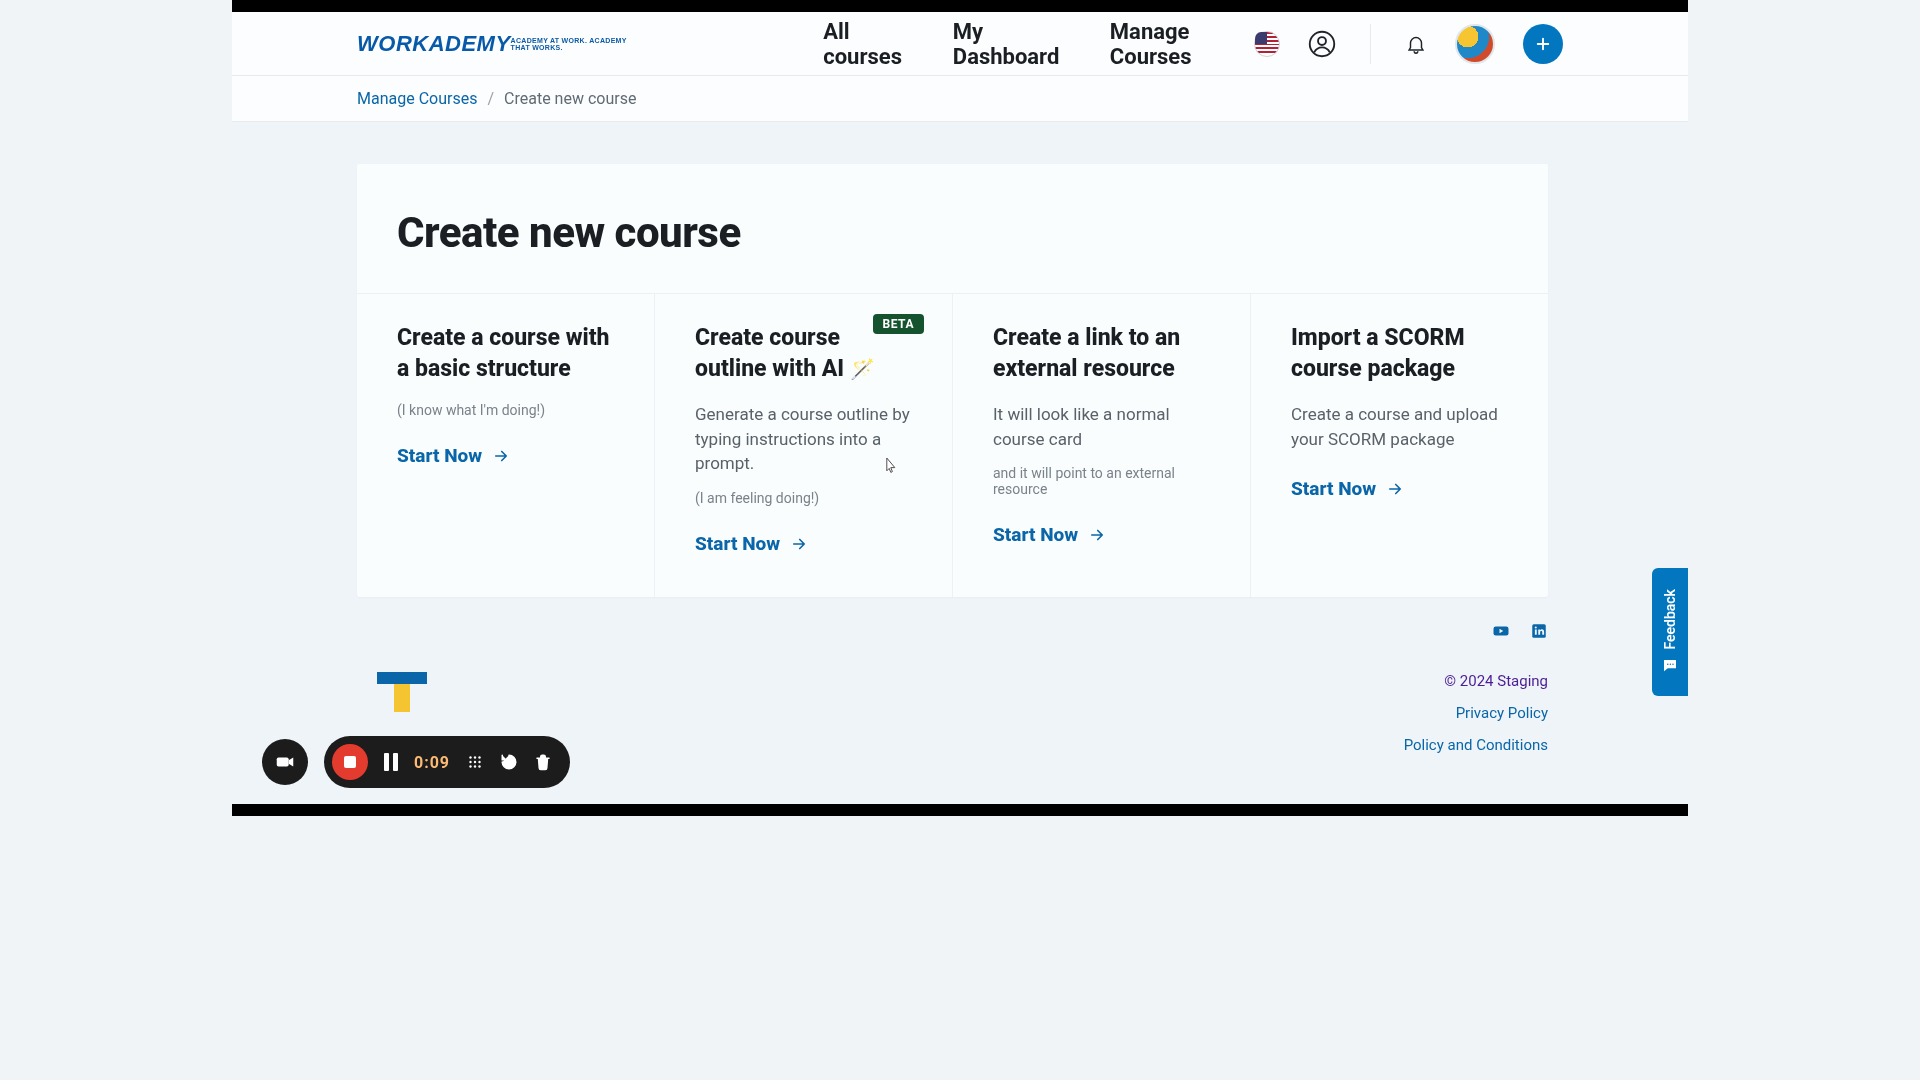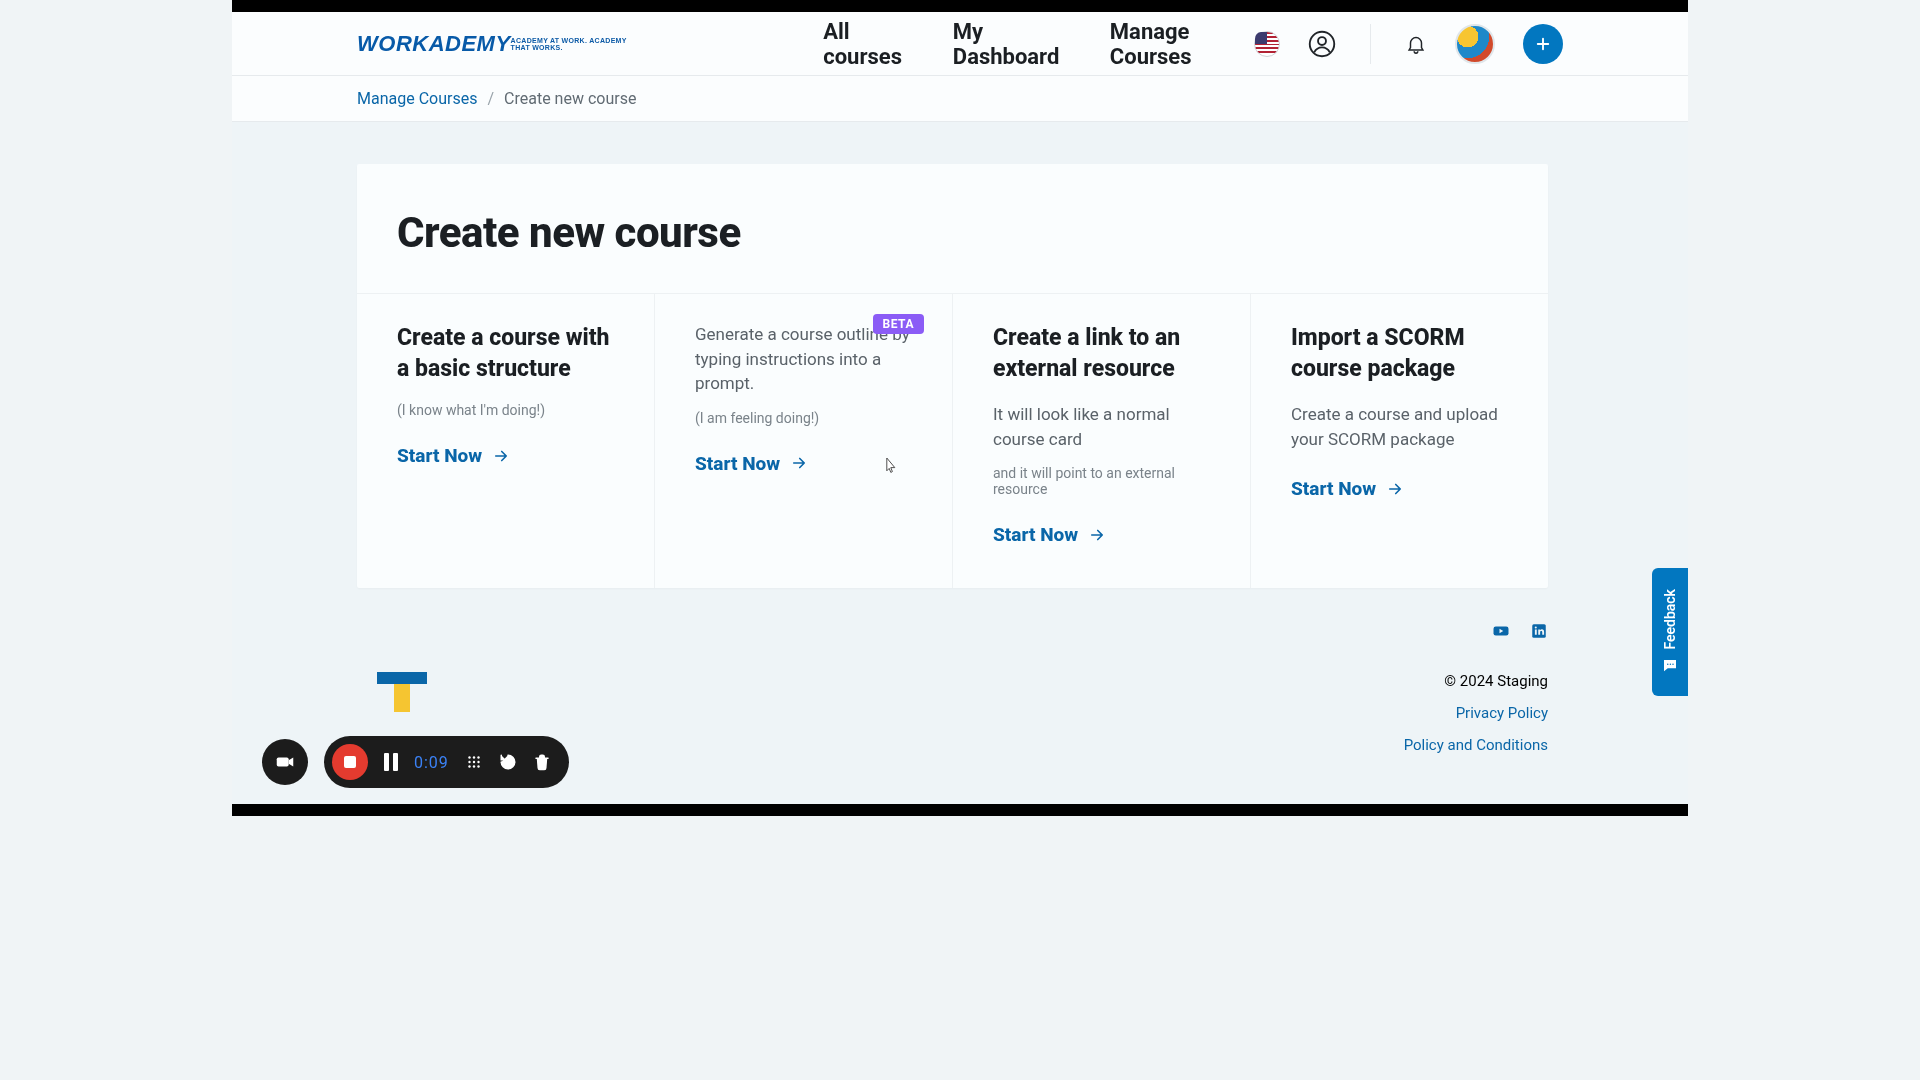--- a/index.html
+++ b/index.html
@@ -40,49 +40,49 @@
   .card { position: absolute; top: 42px; left: 125px; right: 140px; background: #fafdfe; border-radius: 2px; box-shadow: 0 1px 2px rgba(0,0,0,0.03); }
   .card-title { padding: 44px 40px 36px; font-size: 42px; font-weight: 800; color: #1b1f23; letter-spacing: -0.5px; }
   .options { display: flex; border-top: 1px solid #edf1f3; }
   .opt { flex: 1; padding: 28px 40px 42px; border-right: 1px solid #edf1f3; position: relative; }
   .opt:last-child { border-right: none; }
   .opt-title { font-size: 23px; font-weight: 800; color: #1b1f23; line-height: 1.35; margin-bottom: 18px; }
   .opt-desc { font-size: 17px; color: #5a6269; line-height: 1.45; margin-bottom: 14px; }
   .opt-note { font-size: 14px; color: #7a838a; margin-bottom: 26px; }
   .start { display: inline-flex; align-items: center; gap: 10px; font-size: 19px; font-weight: 800; color: #0a66a8; cursor: pointer; }
   .start svg { width: 18px; height: 18px; }
-  .badge { position: absolute; top: 20px; right: 28px; background: #8b5cf6; color: #fff; font-size: 12px; font-weight: 700; padding: 3px 10px; border-radius: 4px; letter-spacing: 0.5px; }
+  .badge { position: absolute; top: 20px; right: 28px; background: #14532d; color: #fff; font-size: 12px; font-weight: 700; padding: 3px 10px; border-radius: 4px; letter-spacing: 0.5px; }
   .wand { font-size: 20px; }
 
   
   .footer-zone { position: absolute; left: 125px; right: 140px; bottom: 12px; height: 180px; }
   .footer-logo { position: absolute; left: 20px; top: 60px; width: 50px; height: 40px; background:
       linear-gradient(#0a66a8,#0a66a8) top/100% 12px no-repeat,
       linear-gradient(#f5c531,#f5c531) bottom center/16px 28px no-repeat; }
   .footer-right { position: absolute; right: 0; top: 20px; text-align: right; font-size: 15px; }
-  .footer-copy { color: #000000; margin-top: 40px; }
+  .footer-copy { color: #4c1d95; margin-top: 40px; }
   .footer-link { display: block; color: #0a66a8; text-decoration: none; margin-top: 14px; }
   .socials { position: absolute; right: 0; top: 10px; display: flex; gap: 20px; }
   .socials svg { width: 18px; height: 18px; fill: #0a66a8; }
 
   
   .feedback { position: absolute; right: 0; top: 568px; width: 36px; height: 128px; background: #0277c0; border-radius: 6px 0 0 6px; display: flex; flex-direction: column; align-items: center; justify-content: center; gap: 8px; cursor: pointer; }
   .feedback span { writing-mode: vertical-rl; transform: rotate(180deg); color: #fff; font-size: 14px; font-weight: 600; }
   .feedback svg { width: 18px; height: 18px; fill: #fff; }
 
   
   .recorder-wrap { position: absolute; left: 30px; bottom: 28px; display: flex; align-items: center; gap: 16px; }
   .cam-btn { width: 46px; height: 46px; border-radius: 50%; background: #1c1c1c; display: flex; align-items: center; justify-content: center; }
   .cam-btn svg { width: 22px; height: 22px; fill: #fff; }
   .recorder { height: 52px; background: #1c1c1c; border-radius: 26px; display: flex; align-items: center; padding: 0 18px 0 8px; gap: 16px; }
   .rec-stop { width: 36px; height: 36px; border-radius: 50%; background: #e43b2f; display: flex; align-items: center; justify-content: center; cursor: pointer; }
   .rec-stop::after { content: ""; width: 12px; height: 12px; background: #fff; border-radius: 2px; }
   .rec-pause { display: flex; gap: 4px; cursor: pointer; }
   .rec-pause span { width: 5px; height: 18px; background: #fff; border-radius: 1px; }
-  .rec-time { color: #3b82f6; font-size: 16px; font-weight: 400; letter-spacing: 1px; }
+  .rec-time { color: #fdba74; font-size: 16px; font-weight: 700; letter-spacing: 1px; }
   .rec-icon { width: 18px; height: 18px; fill: #fff; cursor: pointer; }
 
   .cursor { position: absolute; width: 16px; height: 20px; pointer-events: none; }
 </style>
 </head>
 <body>
 
 <div class="frame">
   <div class="letterbox-top"></div>
   <div class="letterbox-bottom"></div>
@@ -136,20 +136,21 @@
           <div class="start">
             <span>Start Now</span>
             <svg viewBox="0 0 24 24" fill="none" stroke="#0a66a8" stroke-width="2.2" stroke-linecap="round" stroke-linejoin="round">
                 <path d="M5 12h14M13 6l6 6-6 6"></path>
               </svg>
           </div>
         </div>
 
         <div class="opt">
           <div class="badge">BETA</div>
+          <div class="opt-title"><span>Create course outline with AI</span> <span class="wand">🪄</span></div>
           <div class="opt-desc">Generate a course outline by typing instructions into a prompt.</div>
           <div class="opt-note">(I am feeling doing!)</div>
           <div class="start">
             <span>Start Now</span>
             <svg viewBox="0 0 24 24" fill="none" stroke="#0a66a8" stroke-width="2.2" stroke-linecap="round" stroke-linejoin="round">
                 <path d="M5 12h14M13 6l6 6-6 6"></path>
               </svg>
           </div>
         </div>
 

